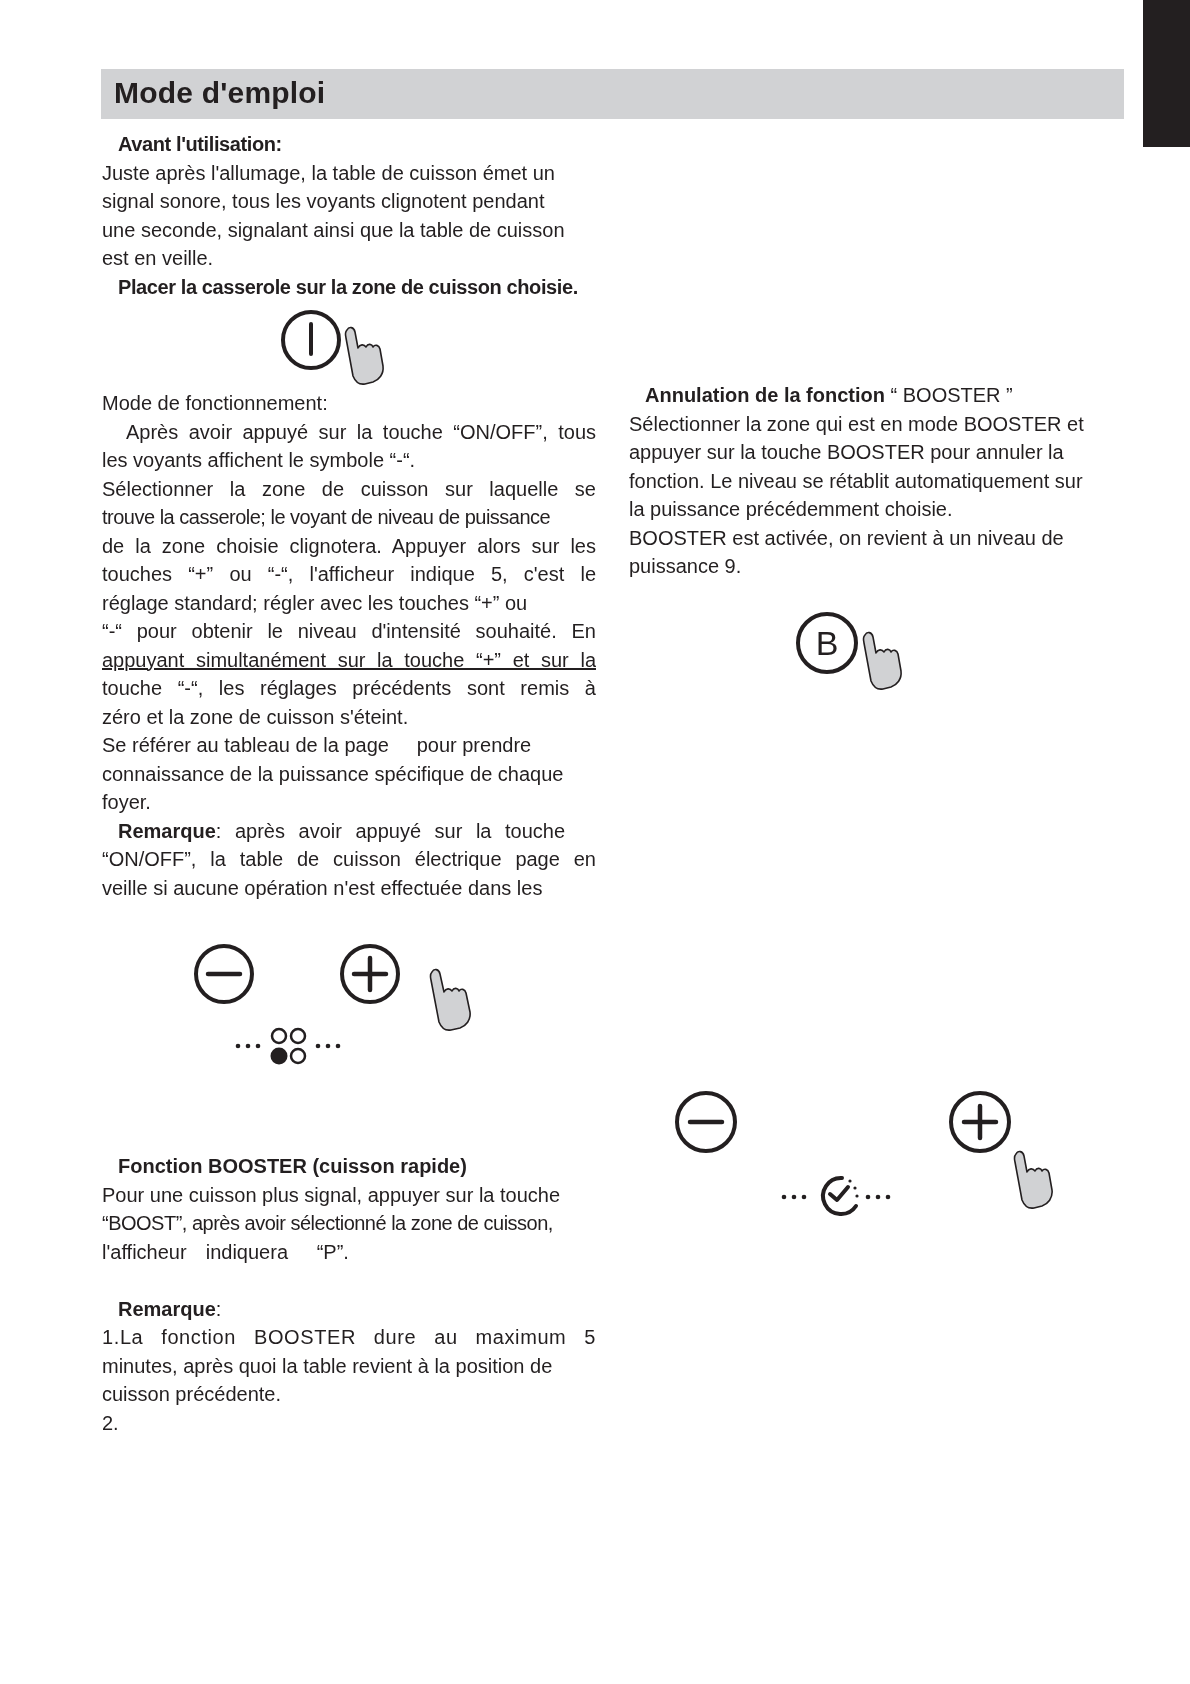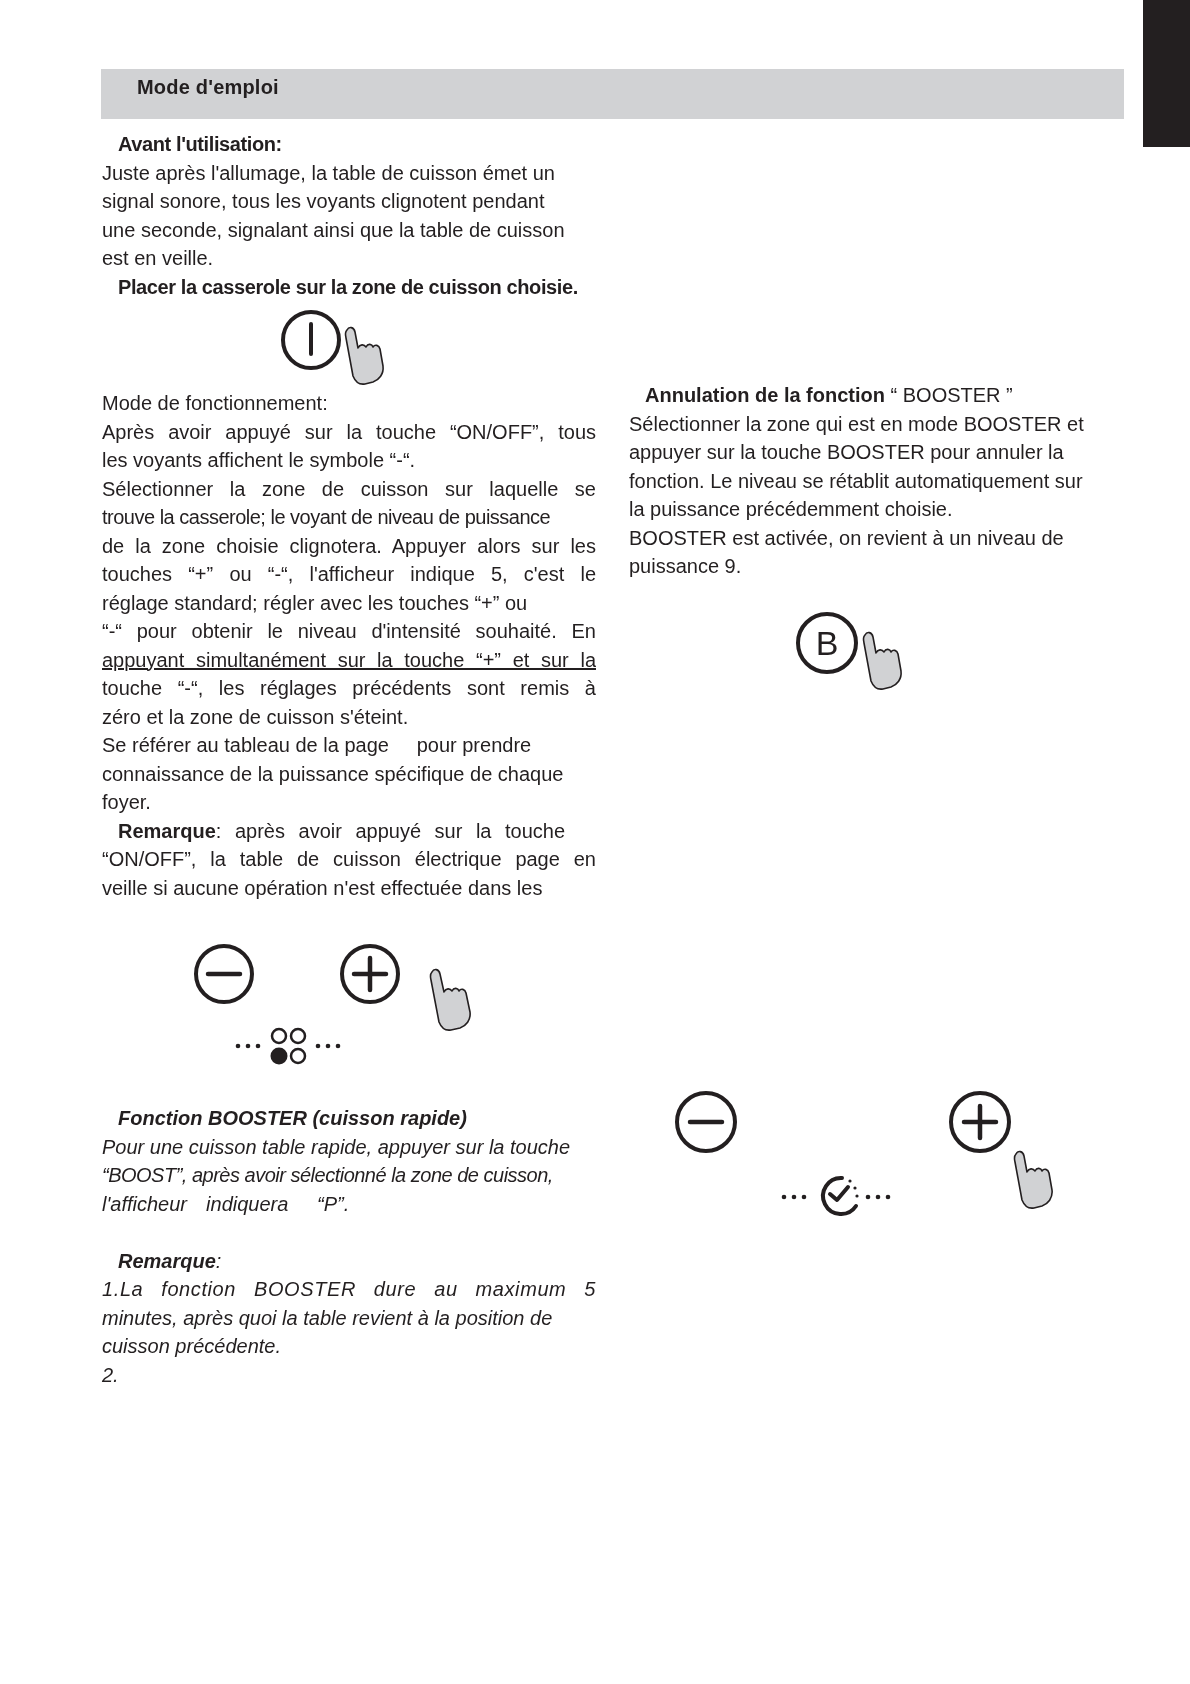--- a/index.html
+++ b/index.html
@@ -6,21 +6,21 @@
   body {
     width: 1190px; height: 1684px; position: relative; overflow: hidden;
     font-family: "Liberation Sans", sans-serif; color: #231f20;
   }
   .side-tab { position: absolute; left: 1143px; top: 0; width: 47px; height: 147px; background: #231f20; }
   .header-bar {
     position: absolute; left: 101px; top: 69px; width: 1023px; height: 50px;
     background: #d1d2d4;
   }
   .header-title {
-    position: absolute; left: 36px; top: 7px; font-size: 20px; font-weight: bold; color: #231f20;
+    position: absolute; left: 13px; top: 7px; font-size: 30px; font-weight: bold; color: #231f20;
     letter-spacing: 0.2px;
   }
   .col { position: absolute; font-size: 20px; line-height: 28.5px; }
   .col-left { left: 102px; width: 494px; }
   .col-right { left: 629px; width: 494px; }
   .p { margin: 0; text-align: left; }
   .b { font-weight: bold; margin-left: 16px; }
   .cond { letter-spacing: -0.4px; }
   .line { display: block; white-space: nowrap; }
   .jl { display: block; text-align: justify; text-align-last: justify; white-space: normal; }
@@ -50,21 +50,21 @@
     <circle cx="30" cy="30" r="28" fill="none" stroke="#231f20" stroke-width="4"></circle>
     <line x1="30" y1="14" x2="30" y2="44" stroke="#231f20" stroke-width="4" stroke-linecap="round"></line>
     <g transform="translate(64,18)">
       <path d="M2 2 C4 -2 9 -1 10 4 L13 20 C15 16 19 16 21 19 C23 15 27 16 28 19 C30 16 34 17 35 21 L38 38 C39 46 34 52 28 54 L20 56 C14 57 10 53 8 48 L1 10 C0 6 0 4 2 2 Z" fill="#d1d2d4" stroke="#231f20" stroke-width="1.6" stroke-linejoin="round"></path>
     </g>
   </svg>
 </div>
 
 <div class="col col-left" style="top:389px;">
   <span class="line">Mode de fonctionnement:</span>
-  <span class="jl" style="height:28.5px;overflow:hidden;">Après avoir appuyé sur la touche “ON/OFF”, tous</span>
+  <span class="jl" style="height:28.5px;overflow:hidden;margin-left:24px;">Après avoir appuyé sur la touche “ON/OFF”, tous</span>
   <span class="line">les voyants affichent le symbole “-“.</span>
   <span class="jl" style="height:28.5px;overflow:hidden;">Sélectionner la zone de cuisson sur laquelle se</span>
   <span class="line" style="letter-spacing:-0.5px;">trouve la casserole; le voyant de niveau de puissance</span>
   <span class="jl" style="height:28.5px;overflow:hidden;">de la zone choisie clignotera. Appuyer alors sur les</span>
   <span class="jl" style="height:28.5px;overflow:hidden;">touches “+” ou “-“, l'afficheur indique 5, c'est le</span>
   <span class="line">réglage standard; régler avec les touches “+” ou</span>
   <span class="jl" style="height:28.5px;overflow:hidden;">“-“ pour obtenir le niveau d'intensité souhaité. En</span>
   <span class="jl" style="height:28.5px;overflow:hidden;text-decoration:underline;">appuyant simultanément sur la touche “+” et sur la</span>
   <span class="jl" style="height:28.5px;overflow:hidden;">touche “-“, les réglages précédents sont remis à</span>
   <span class="line">zéro et la zone de cuisson s'éteint.</span>
@@ -98,23 +98,23 @@
       <circle cx="108" cy="94" r="7" fill="none" stroke="#231f20" stroke-width="2.5"></circle>
       <circle cx="89" cy="114" r="8.5" fill="#231f20"></circle>
       <circle cx="108" cy="114" r="7" fill="none" stroke="#231f20" stroke-width="2.5"></circle>
       <circle cx="128" cy="104" r="2.3" fill="#231f20"></circle>
       <circle cx="138" cy="104" r="2.3" fill="#231f20"></circle>
       <circle cx="148" cy="104" r="2.3" fill="#231f20"></circle>
     </g>
   </svg>
 </div>
 
-<div class="col col-left" style="top:1104px;font-style:italic;">
+<div class="col col-left" style="top:1152px;">
   <span class="line b">Fonction BOOSTER (cuisson rapide)</span>
-  <span class="line">Pour une cuisson table rapide, appuyer sur la touche</span>
+  <span class="line">Pour une cuisson plus signal, appuyer sur la touche</span>
   <span class="line" style="letter-spacing:-0.5px;">“BOOST”, après avoir sélectionné la zone de cuisson,</span>
   <span class="line" style="white-space:pre; word-spacing:4px;">l'afficheur  indiquera   “P”.</span>
   <span class="line" style="height:28.5px;"></span>
   <span class="line"><span class="b">Remarque</span><span>:</span></span>
   <span class="jl" style="letter-spacing:0.6px; height:28.5px; overflow:hidden;">1.La fonction BOOSTER dure au maximum 5</span>
   <span class="line">minutes, après quoi la table revient à la position de</span>
   <span class="line">cuisson précédente.</span>
   <span class="line">2.</span>
 </div>
 

